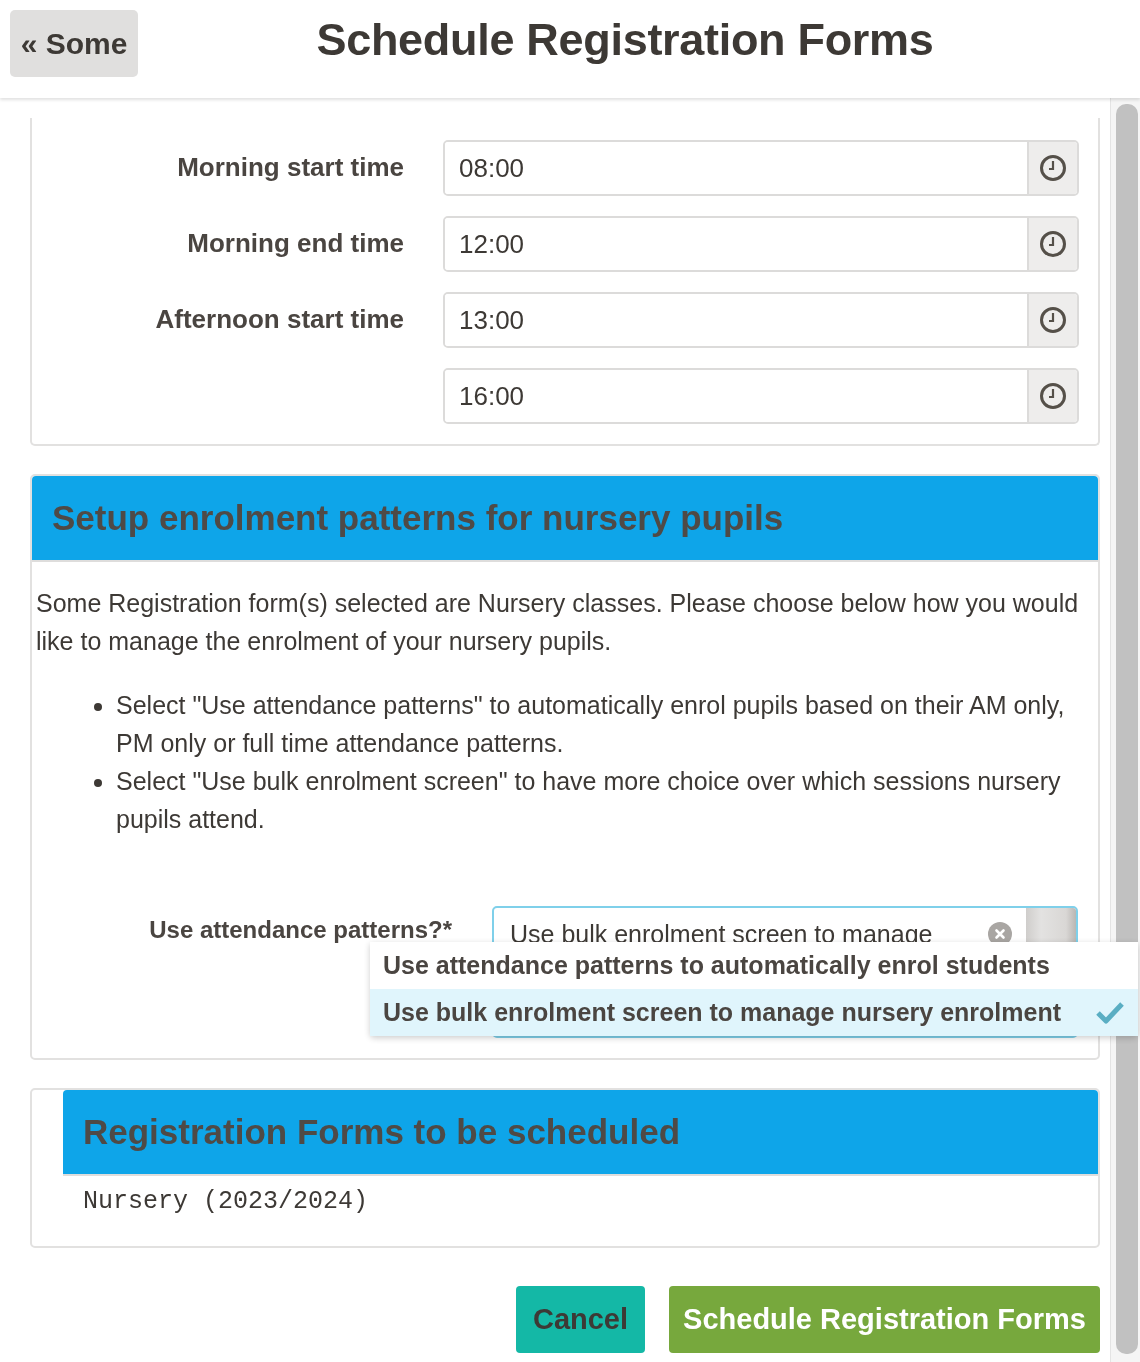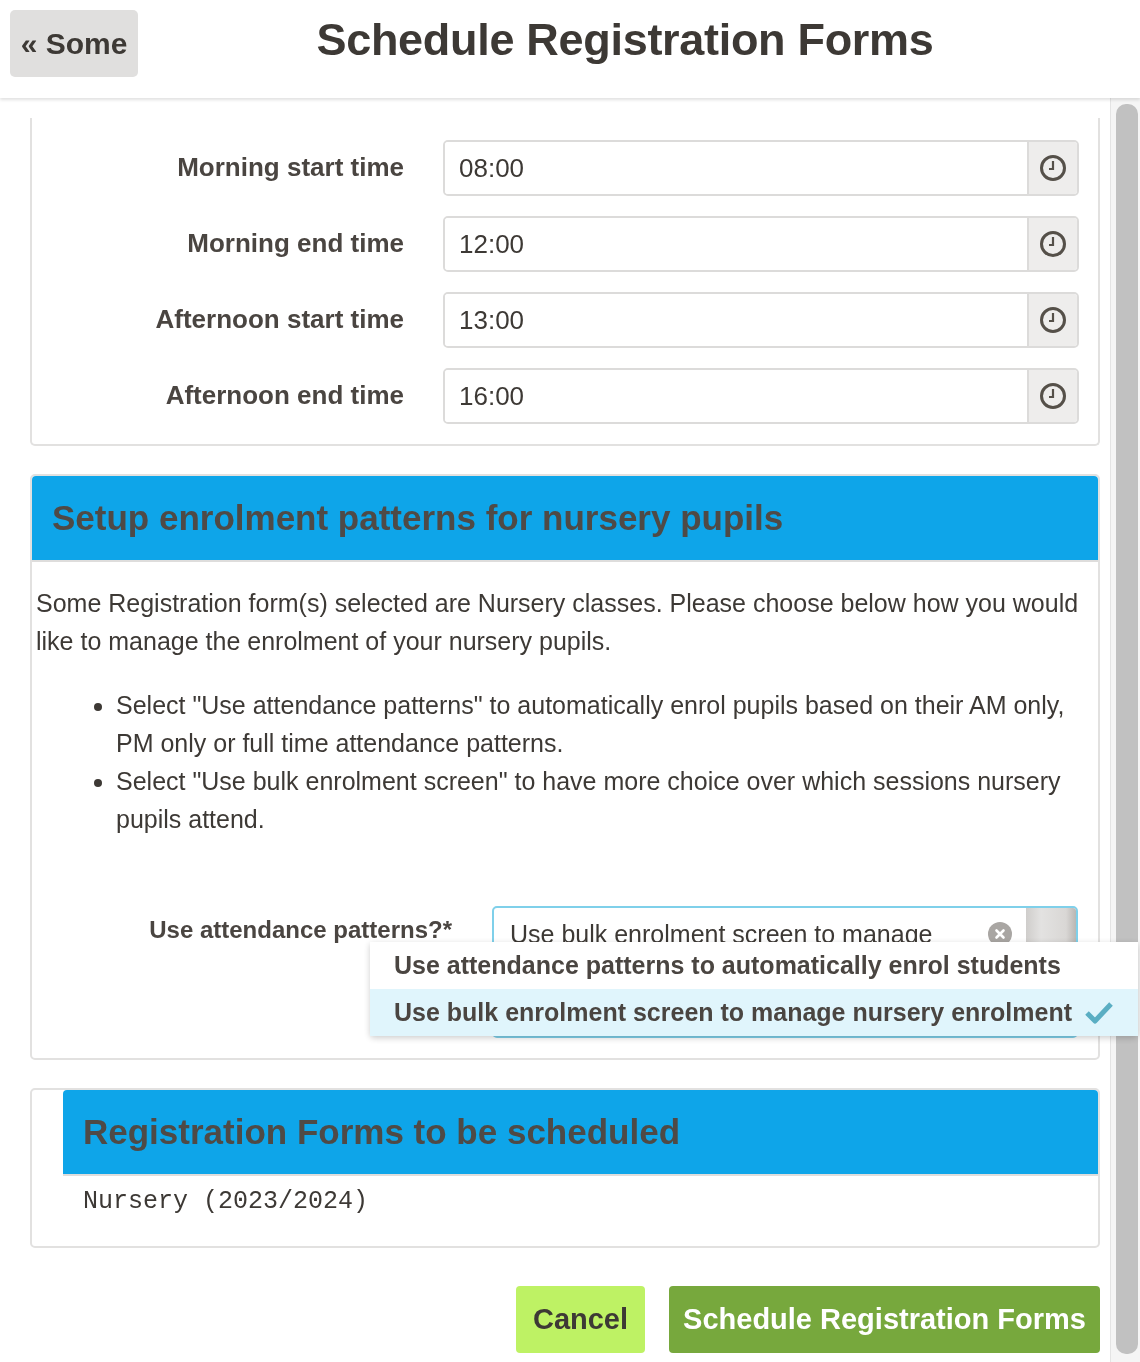--- a/index.html
+++ b/index.html
@@ -75,30 +75,30 @@
     position: absolute; right: 0; top: 0; width: 50px; height: 100%;
     background: linear-gradient(to right, #cfcdcb, #e3e2e1 30%, #d9d7d5 80%, #b9b6b3);
     display: flex; align-items: center; justify-content: center; cursor: pointer;
   }
 
   .dropdown {
     position: absolute; left: 370px; top: 942px; width: 768px; height: 94px; background: #fff;
     box-shadow: 0 2px 6px rgba(0,0,0,0.2); z-index: 10; border-radius: 0 0 4px 4px;
   }
   .dropdown-option {
-    height: 47px; padding: 0 24px; display: flex; align-items: center; justify-content: space-between;
+    height: 47px; padding: 0 13px; display: flex; align-items: center; justify-content: space-between;
     font-family: "Liberation Sans", sans-serif; font-weight: bold; font-size: 25px; color: #4a4541; cursor: pointer;
   }
   .dropdown-option.selected { background: #e0f5fc; }
 
   .forms-panel { top: 990px; height: 160px; padding-left: 31px; }
   .forms-body { padding: 8px 20px; font-family: Liberation Mono, monospace; font-size: 25px; color: #3d3935; line-height: 36px; }
 
   .cancel-btn {
-    position: absolute; left: 496px; top: 1188px; width: 129px; height: 67px; background: #bef264;
+    position: absolute; left: 496px; top: 1188px; width: 129px; height: 67px; background: #14b8a6;
     border: none; border-radius: 4px; font-family: "Liberation Sans", sans-serif; font-weight: bold;
     font-size: 29px; color: #3d3935; cursor: pointer;
   }
   .submit-btn {
     position: absolute; left: 649px; top: 1188px; width: 431px; height: 67px; background: #77a83d;
     border: none; border-radius: 4px; font-family: "Liberation Sans", sans-serif; font-weight: bold;
     font-size: 29px; color: #ffffff; cursor: pointer;
   }
 </style>
 </head>
@@ -142,21 +142,20 @@
         <input class="time-input" value="13:00" style="">
         <div class="clock-btn">
           <svg width="30" height="30" viewBox="0 0 30 30">
               <circle cx="15" cy="15" r="11.5" fill="none" stroke="#555049" stroke-width="3"></circle>
               <path d="M15 8 V16 H11" fill="none" stroke="#555049" stroke-width="2.2"></path>
             </svg>
         </div>
       </div>
     </div>
     <div class="time-row" style="top:250px">
-      <div class="time-label">Afternoon end time</div>
       <div class="time-input-wrap">
         <input class="time-input" value="16:00" style="">
         <div class="clock-btn">
           <svg width="30" height="30" viewBox="0 0 30 30">
               <circle cx="15" cy="15" r="11.5" fill="none" stroke="#555049" stroke-width="3"></circle>
               <path d="M15 8 V16 H11" fill="none" stroke="#555049" stroke-width="2.2"></path>
             </svg>
         </div>
       </div>
     </div>

